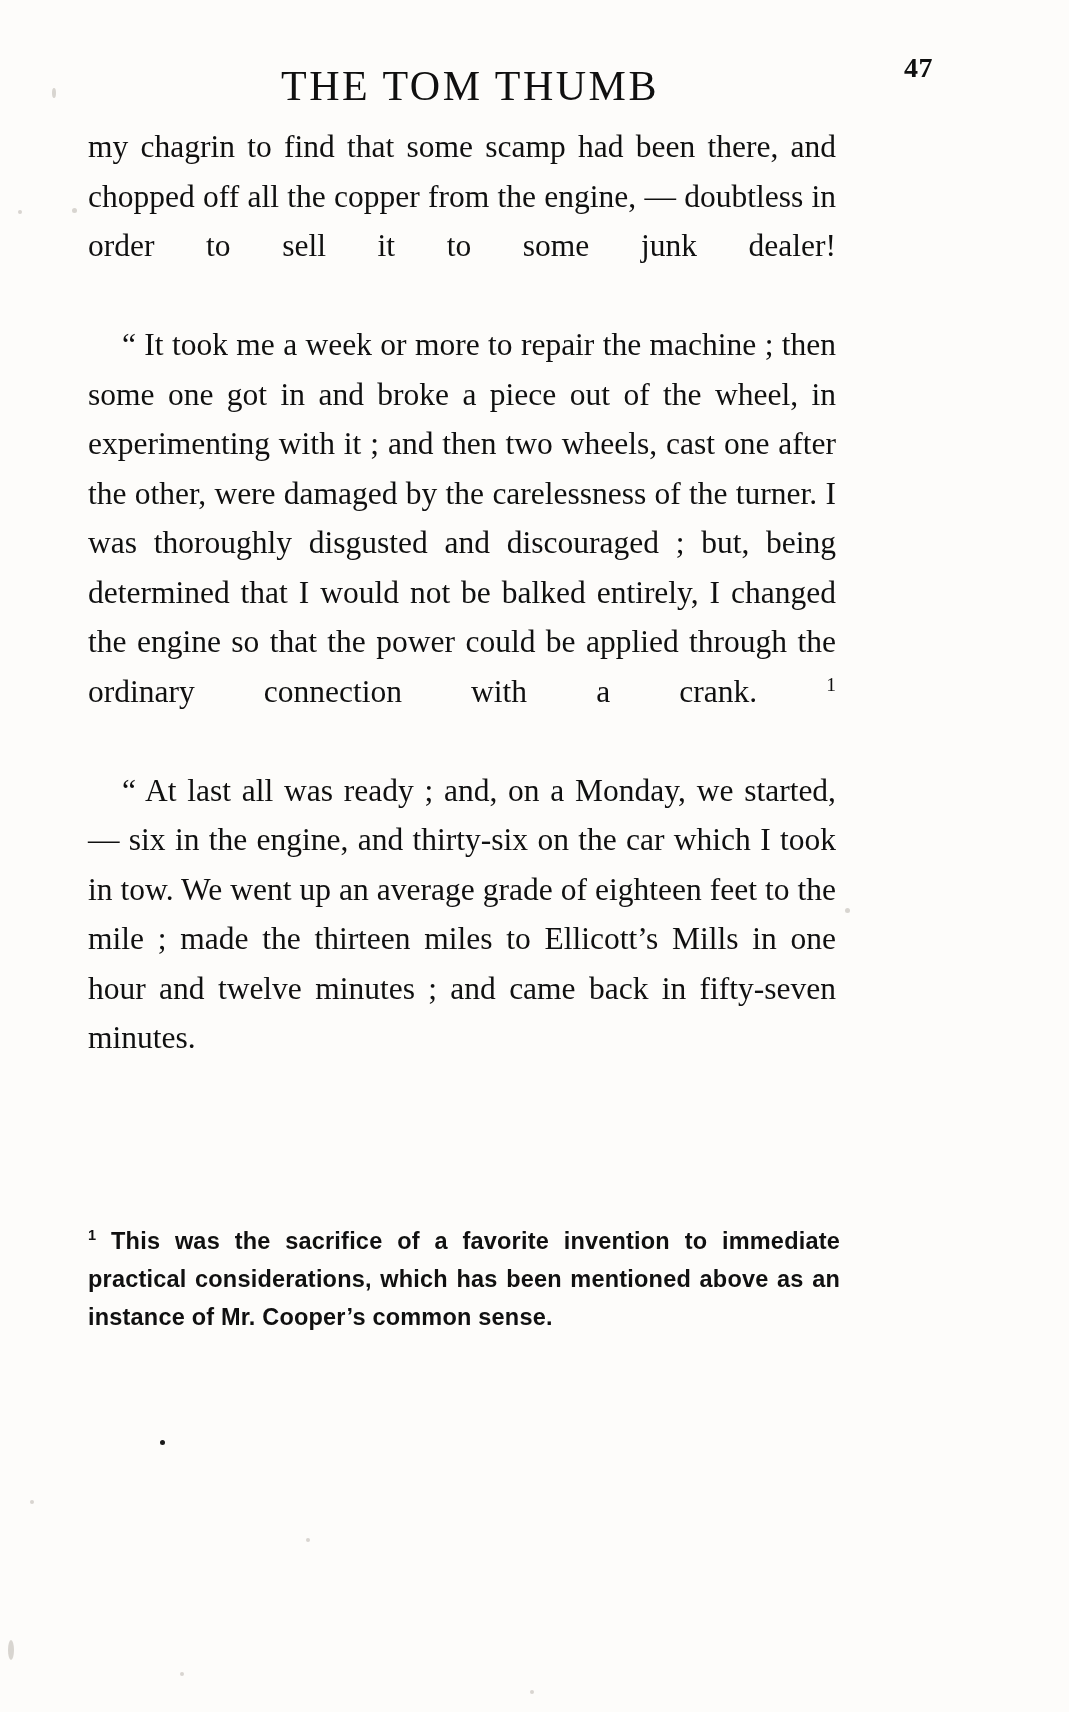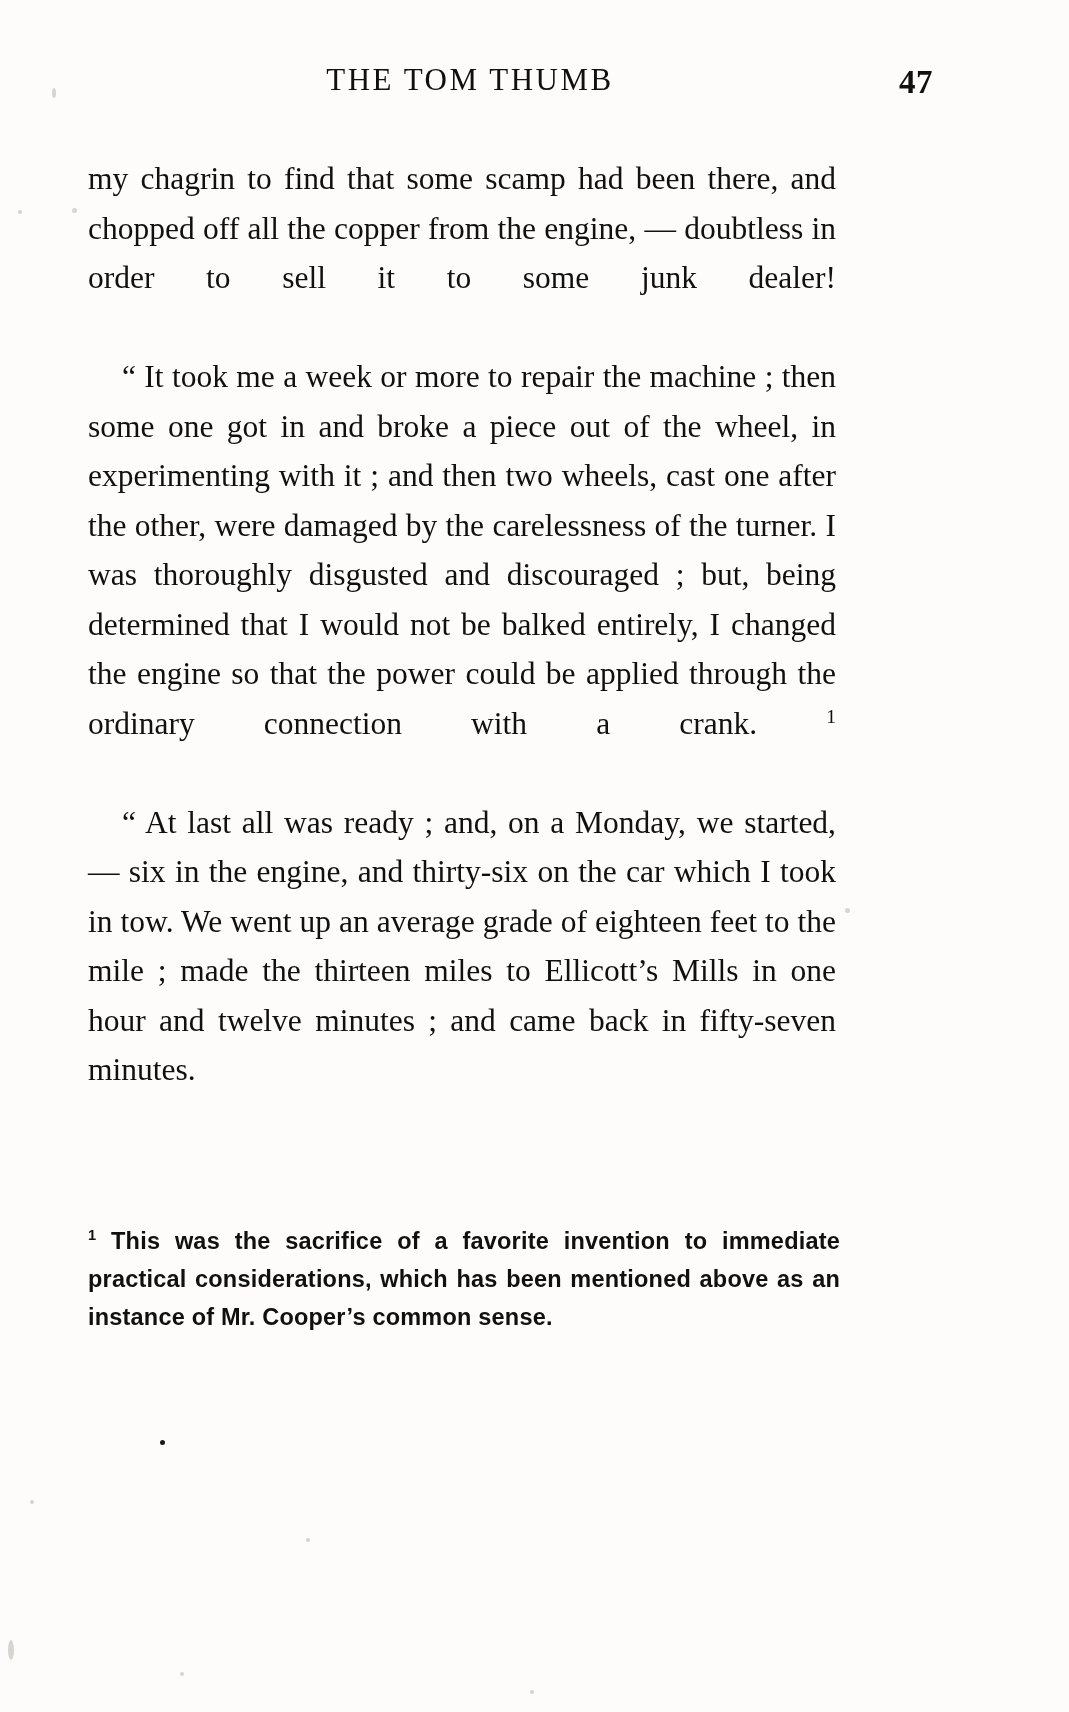--- a/index.html
+++ b/index.html
@@ -32,39 +32,38 @@
   .header {
     position: absolute;
     left: 90px;
     top: 62px;
     width: 760px;
     display: flex;
     align-items: baseline;
     justify-content: center;
   }
   .running-title {
-    font-size: 31px;
+    font-size: 42px;
     letter-spacing: 2.5px;
     font-weight: 400;
     white-space: nowrap;
   }
   .folio {
     position: absolute;
     right: 136px;
-    top: 64px;
-    font-size: 33px;
+    top: 52px;
+    font-size: 28px;
     font-weight: 700;
     letter-spacing: 0.5px;
   }
   .body-text {
     position: absolute;
     left: 88px;
     top: 122px;
     width: 748px;
-    margin-top: 32px;
   }
   .para {
     font-size: 31.5px;
     line-height: 49.5px;
     text-align: justify;
     text-justify: inter-word;
     margin: 0;
     hyphens: none;
   }
   .para + .para {

